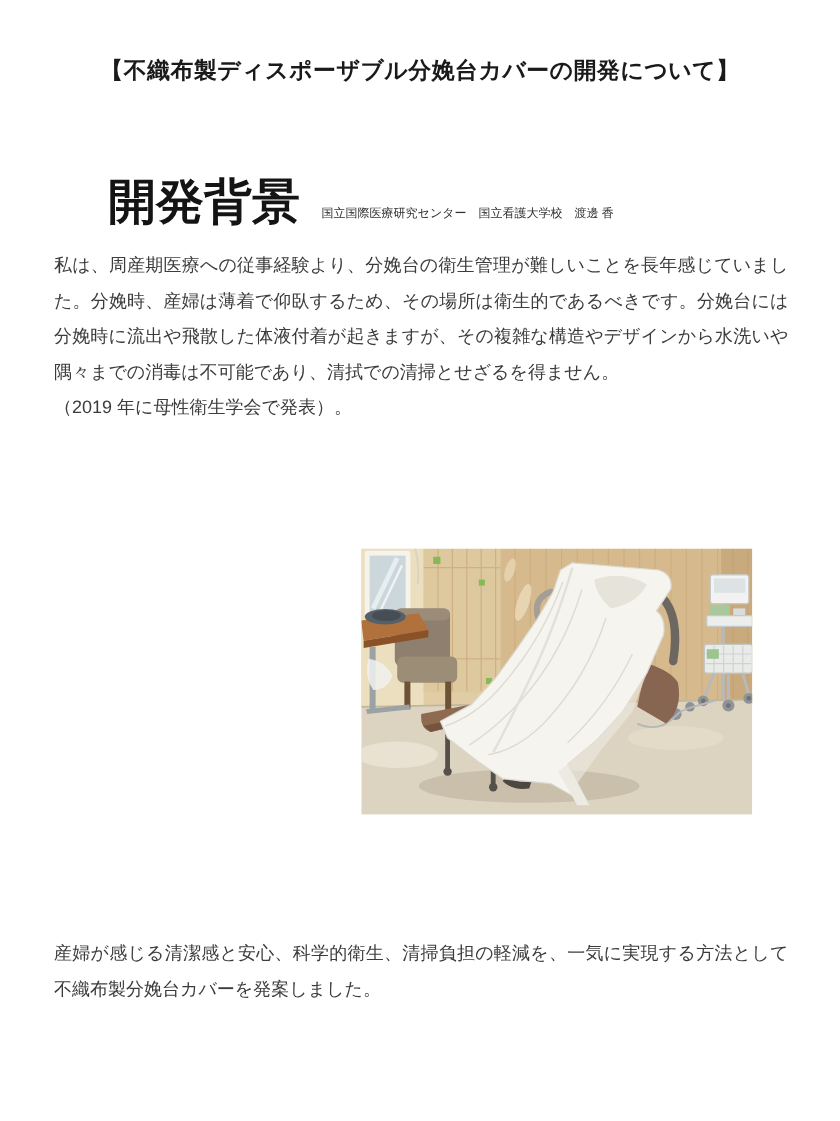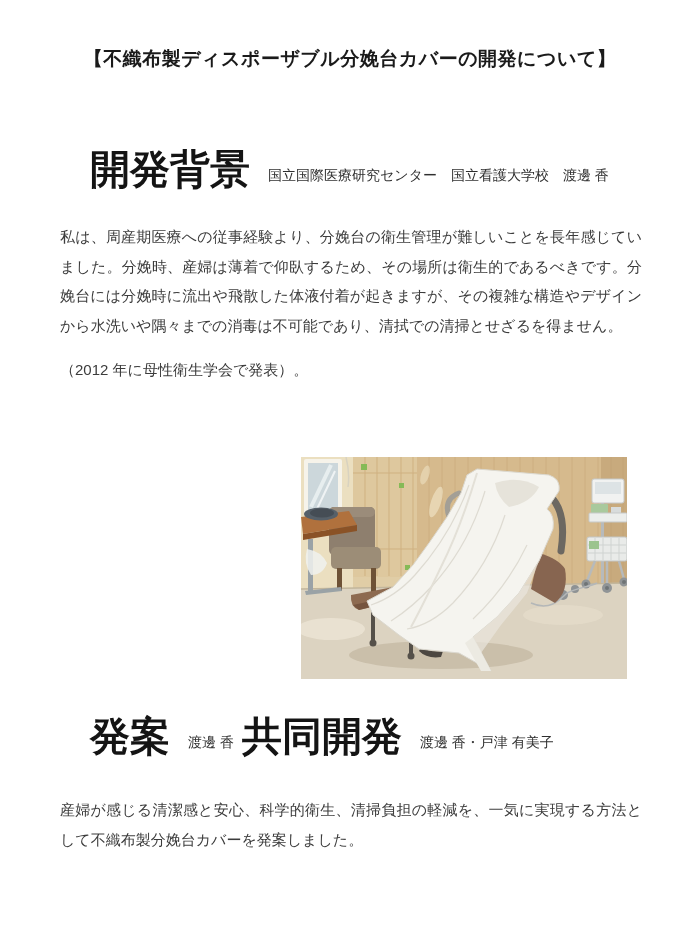--- a/index.html
+++ b/index.html
@@ -24,32 +24,32 @@
     white-space:nowrap;
     margin-left:40px;
   }
   .head-1 { top:146px; }
   .head-2 { top:713px; }
   .big-heading {
     font-size:40px; line-height:46px; font-weight:900;
     color:#141414; letter-spacing:0px;
   }
   .small-names {
-    font-size:14px; color:#2f2f2f; font-weight:500;
+    font-size:10px; color:#2f2f2f; font-weight:500;
     padding-bottom:7px; margin-left:18px;
   }
   .small-names.gap-right { margin-right:8px; }
   .body-block {
     position:absolute; left:45px; width:612px;
     font-size:15px; color:#3c3c3c;
     text-align:justify;
   }
   .body-1 { top:207px; line-height:29.6px; }
   .body-2 { top:780px; line-height:30px; }
-  .body-block p { margin:15px; }
+  .body-block p { margin:0; }
   .footnote {
     position:absolute; left:45px; top:416px; width:625px;
     font-size:12.5px; line-height:17px; color:#3c3c3c;
     white-space:nowrap;
   }
   .photo-frame {
     position:absolute; left:301px; top:457px;
     width:326px; height:222px;
     overflow:hidden;
   }
@@ -62,21 +62,21 @@
 
   <div class="doc-title">【不織布製ディスポーザブル分娩台カバーの開発について】</div>
 
   <div class="section-head head-1">
     <span class="big-heading">開発背景</span>
     <span class="small-names">国立国際医療研究センター　国立看護大学校　渡邊 香</span>
   </div>
 
   <div class="body-block body-1">
     <p>私は、周産期医療への従事経験より、分娩台の衛生管理が難しいことを長年感じていました。分娩時、産婦は薄着で仰臥するため、その場所は衛生的であるべきです。分娩台には分娩時に流出や飛散した体液付着が起きますが、その複雑な構造やデザインから水洗いや隅々までの消毒は不可能であり、清拭での清掃とせざるを得ません。</p>
-    <p>（2012 年に母性衛生学会で発表）。</p>
+    <p>（2019 年に母性衛生学会で発表）。</p>
   </div>
 
 
   <div class="photo-frame">
     <svg viewBox="0 0 326 222" xmlns="http://www.w3.org/2000/svg">
 
       <g>
         <rect x="0" y="0" width="326" height="132" fill="#e0cda6"></rect>
         <rect x="116" y="0" width="210" height="130" fill="#d6ba8d"></rect>
         <g stroke="#c6a779" stroke-width="1" opacity="0.6">
@@ -212,24 +212,18 @@
           <path d="M168,28 Q150,78 114,118 Q94,140 70,148"></path>
           <path d="M184,34 Q168,88 132,128 Q112,150 90,164"></path>
           <path d="M204,58 Q188,108 152,146 Q130,168 106,172"></path>
           <path d="M226,88 Q206,130 172,162"></path>
         </g>
         <path d="M176,16 Q160,70 140,110 Q122,148 110,170" stroke="#e3e0d7" stroke-width="2" fill="none"></path>
       </g>
     </svg>
   </div>
 
-  <div class="section-head head-2">
-    <span class="big-heading">発案</span>
-    <span class="small-names gap-right">渡邊 香</span>
-    <span class="big-heading">共同開発</span>
-    <span class="small-names">渡邊 香・戸津 有美子</span>
-  </div>
 
   <div class="body-block body-2">
     <p>産婦が感じる清潔感と安心、科学的衛生、清掃負担の軽減を、一気に実現する方法として不織布製分娩台カバーを発案しました。</p>
   </div>
 
 </div>
 
 </body></html>

